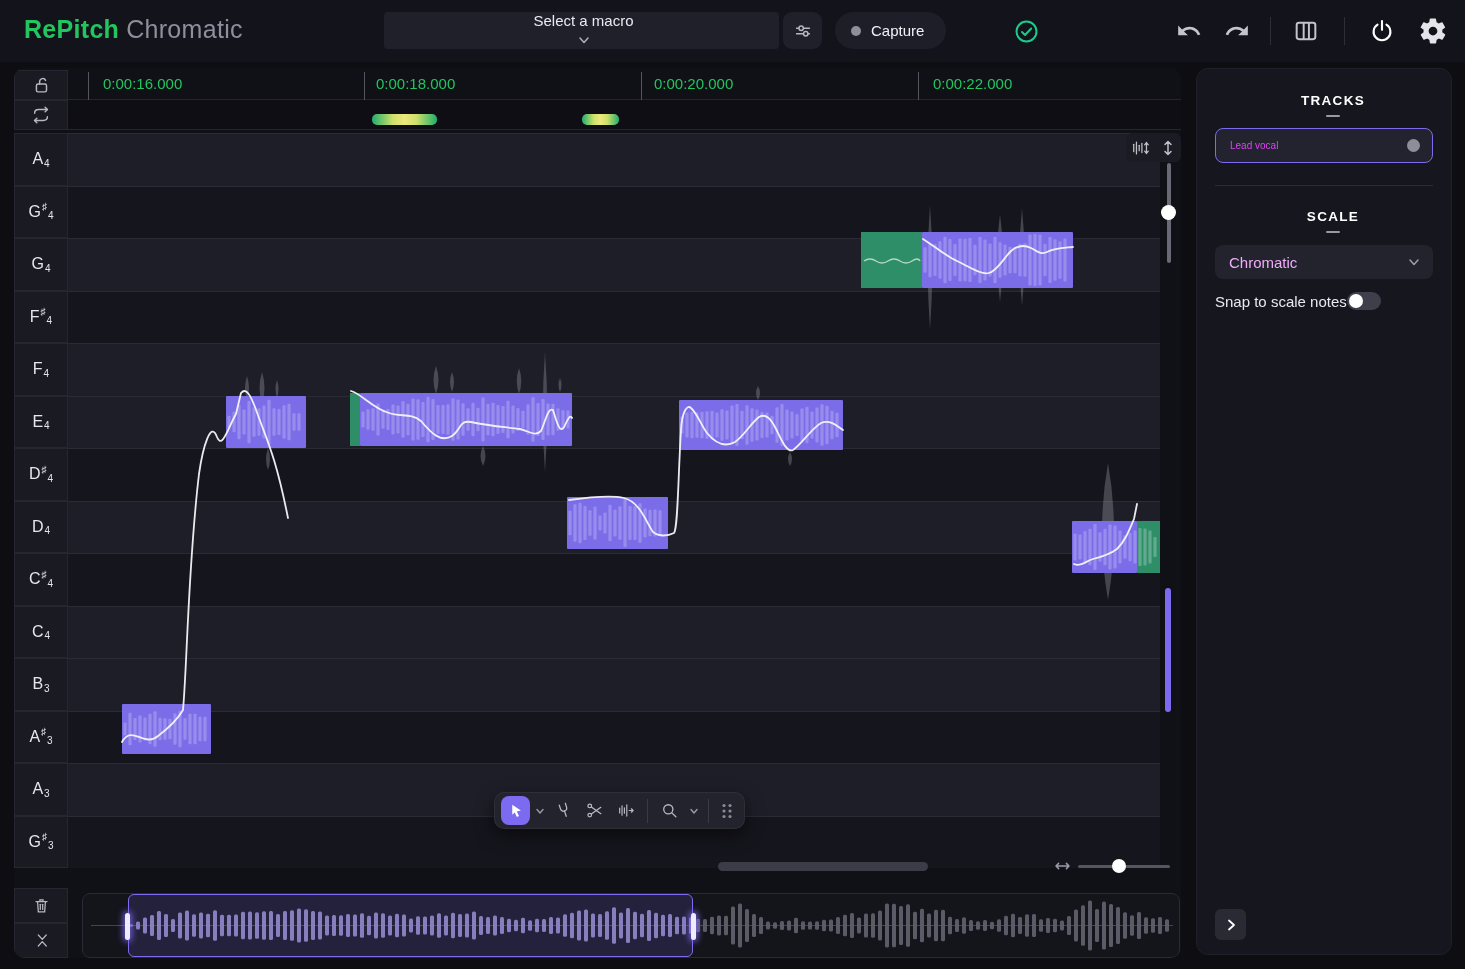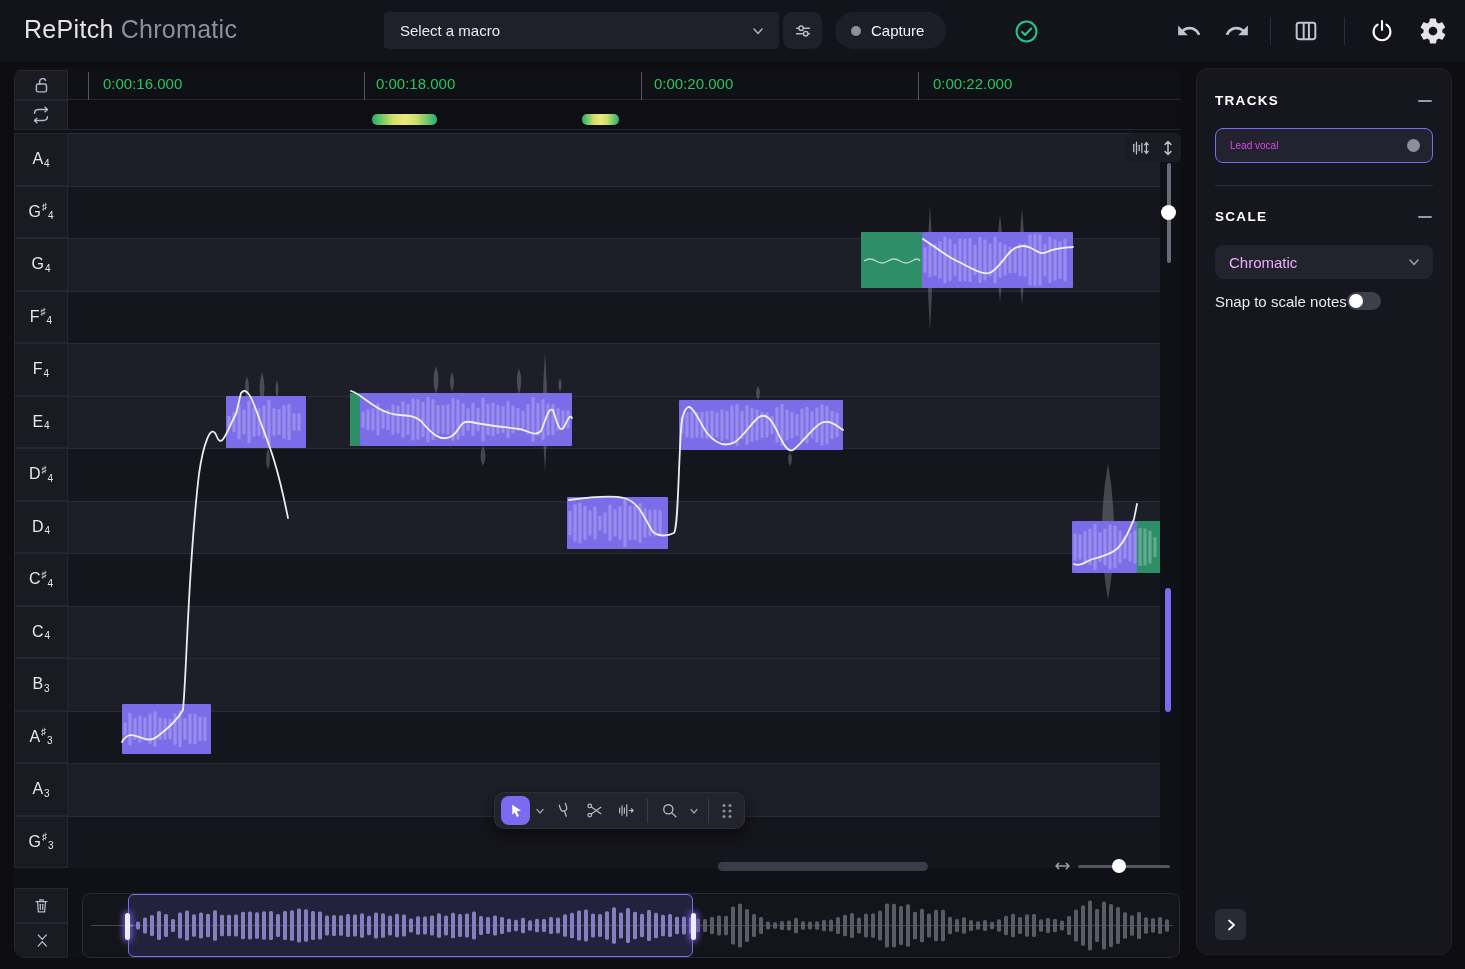--- a/index.html
+++ b/index.html
@@ -2,24 +2,24 @@
 <html><head>
 <meta charset="utf-8">
 <style>
   * { margin:0; padding:0; box-sizing:border-box; }
   html,body { width:1465px; height:969px; overflow:hidden; background:#0d0d12;
     font-family:"Liberation Sans", sans-serif; color:#e8e8f0; }
 
   
   #topbar { position:absolute; left:0; top:0; width:1465px; height:62px; background:#13131b; }
   #logo { position:absolute; left:24px; top:15px; font-size:25px; letter-spacing:.3px; white-space:nowrap; }
-  #logo .brand { font-weight:400; color:#e5e5e5; }
+  #logo .brand { font-weight:700; color:#22c55e; }
   #logo .product { font-weight:300; color:#8e8e9d; margin-left:7px; }
   #macro-select { position:absolute; left:384px; top:12px; width:395px; height:37px; background:#20202b;
-    border-radius:4px; display:flex; align-items:center; padding:0 12px 0 16px; cursor:pointer; }
+    border-radius:4px; display:flex; align-items:center; padding:0 12px 0 16px; cursor:pointer;flex-direction:column; }
   #macro-select .lbl { flex:1; font-size:15px; color:#e9e9f0; }
   #macro-options { position:absolute; left:783px; top:12px; width:39px; height:37px; background:#20202b;
     border-radius:9px; display:flex; align-items:center; justify-content:center; cursor:pointer; }
   #capture-btn { position:absolute; left:835px; top:12px; height:37px; padding:0 22px 0 16px; background:#1e1e29;
     border-radius:19px; display:flex; align-items:center; gap:10px; cursor:pointer; }
   #capture-btn .dot { width:10px; height:10px; border-radius:50%; background:#8f8f9b; }
   #capture-btn .lbl { font-size:15px; color:#f0f0f5; }
   .tb-icon { position:absolute; cursor:pointer; }
   .tb-divider { position:absolute; top:17px; width:1px; height:28px; background:#2e2e3a; }
 
@@ -72,21 +72,21 @@
     border:1px solid #2a2a36; border-radius:8px; cursor:pointer; }
   #overview svg { position:absolute; left:0; top:0; }
   #ov-selection { position:absolute; left:45px; top:0; width:565px; height:63px; border:1.5px solid #7c6cf0;
     border-radius:6px; background:rgba(122,106,235,.16); cursor:pointer; }
   .ov-handle { position:absolute; top:18px; width:5px; height:27px; border-radius:3px; background:#efeaff;
     box-shadow:0 0 6px 2px rgba(124,108,240,.8); cursor:ew-resize; }
 
   
   #side-panel { position:absolute; left:1196px; top:68px; width:256px; height:887px; background:#16161e;
     border-radius:12px; border:1px solid #20202a; }
-  .sp-section-head { position:absolute; left:18px; right:18px; display:flex; align-items:flex-start; justify-content:space-between; }
+  .sp-section-head { position:absolute; left:36px; right:18px; display:flex; align-items:center; justify-content:space-between;flex-direction:column; }
   .sp-title { font-size:13.5px; font-weight:700; letter-spacing:1.3px; color:#ffffff; }
   .collapse-btn { width:16px; height:16px; position:relative; cursor:pointer; }
   .collapse-btn::after { content:""; position:absolute; left:1px; top:7px; width:14px; height:2px; background:#9a9aa6; border-radius:1px; }
   #track-item { position:absolute; left:18px; top:59px; right:18px; height:35px; background:#23232f;
     border:1.5px solid #7c6cf0; border-radius:8px; display:flex; align-items:center; padding:0 12px 0 14px; cursor:pointer; }
   #track-item .lbl { flex:1; font-size:10px; color:#d946ef; }
   #track-item .circ { width:13px; height:13px; border-radius:50%; background:#8e8e99; }
   .sp-divider { position:absolute; left:18px; right:18px; height:1px; background:#2c2c36; }
   #scale-dropdown { position:absolute; left:18px; top:176px; right:18px; height:34px; background:#23232d;
     border-radius:8px; display:flex; align-items:center; padding:0 10px 0 14px; cursor:pointer; }

